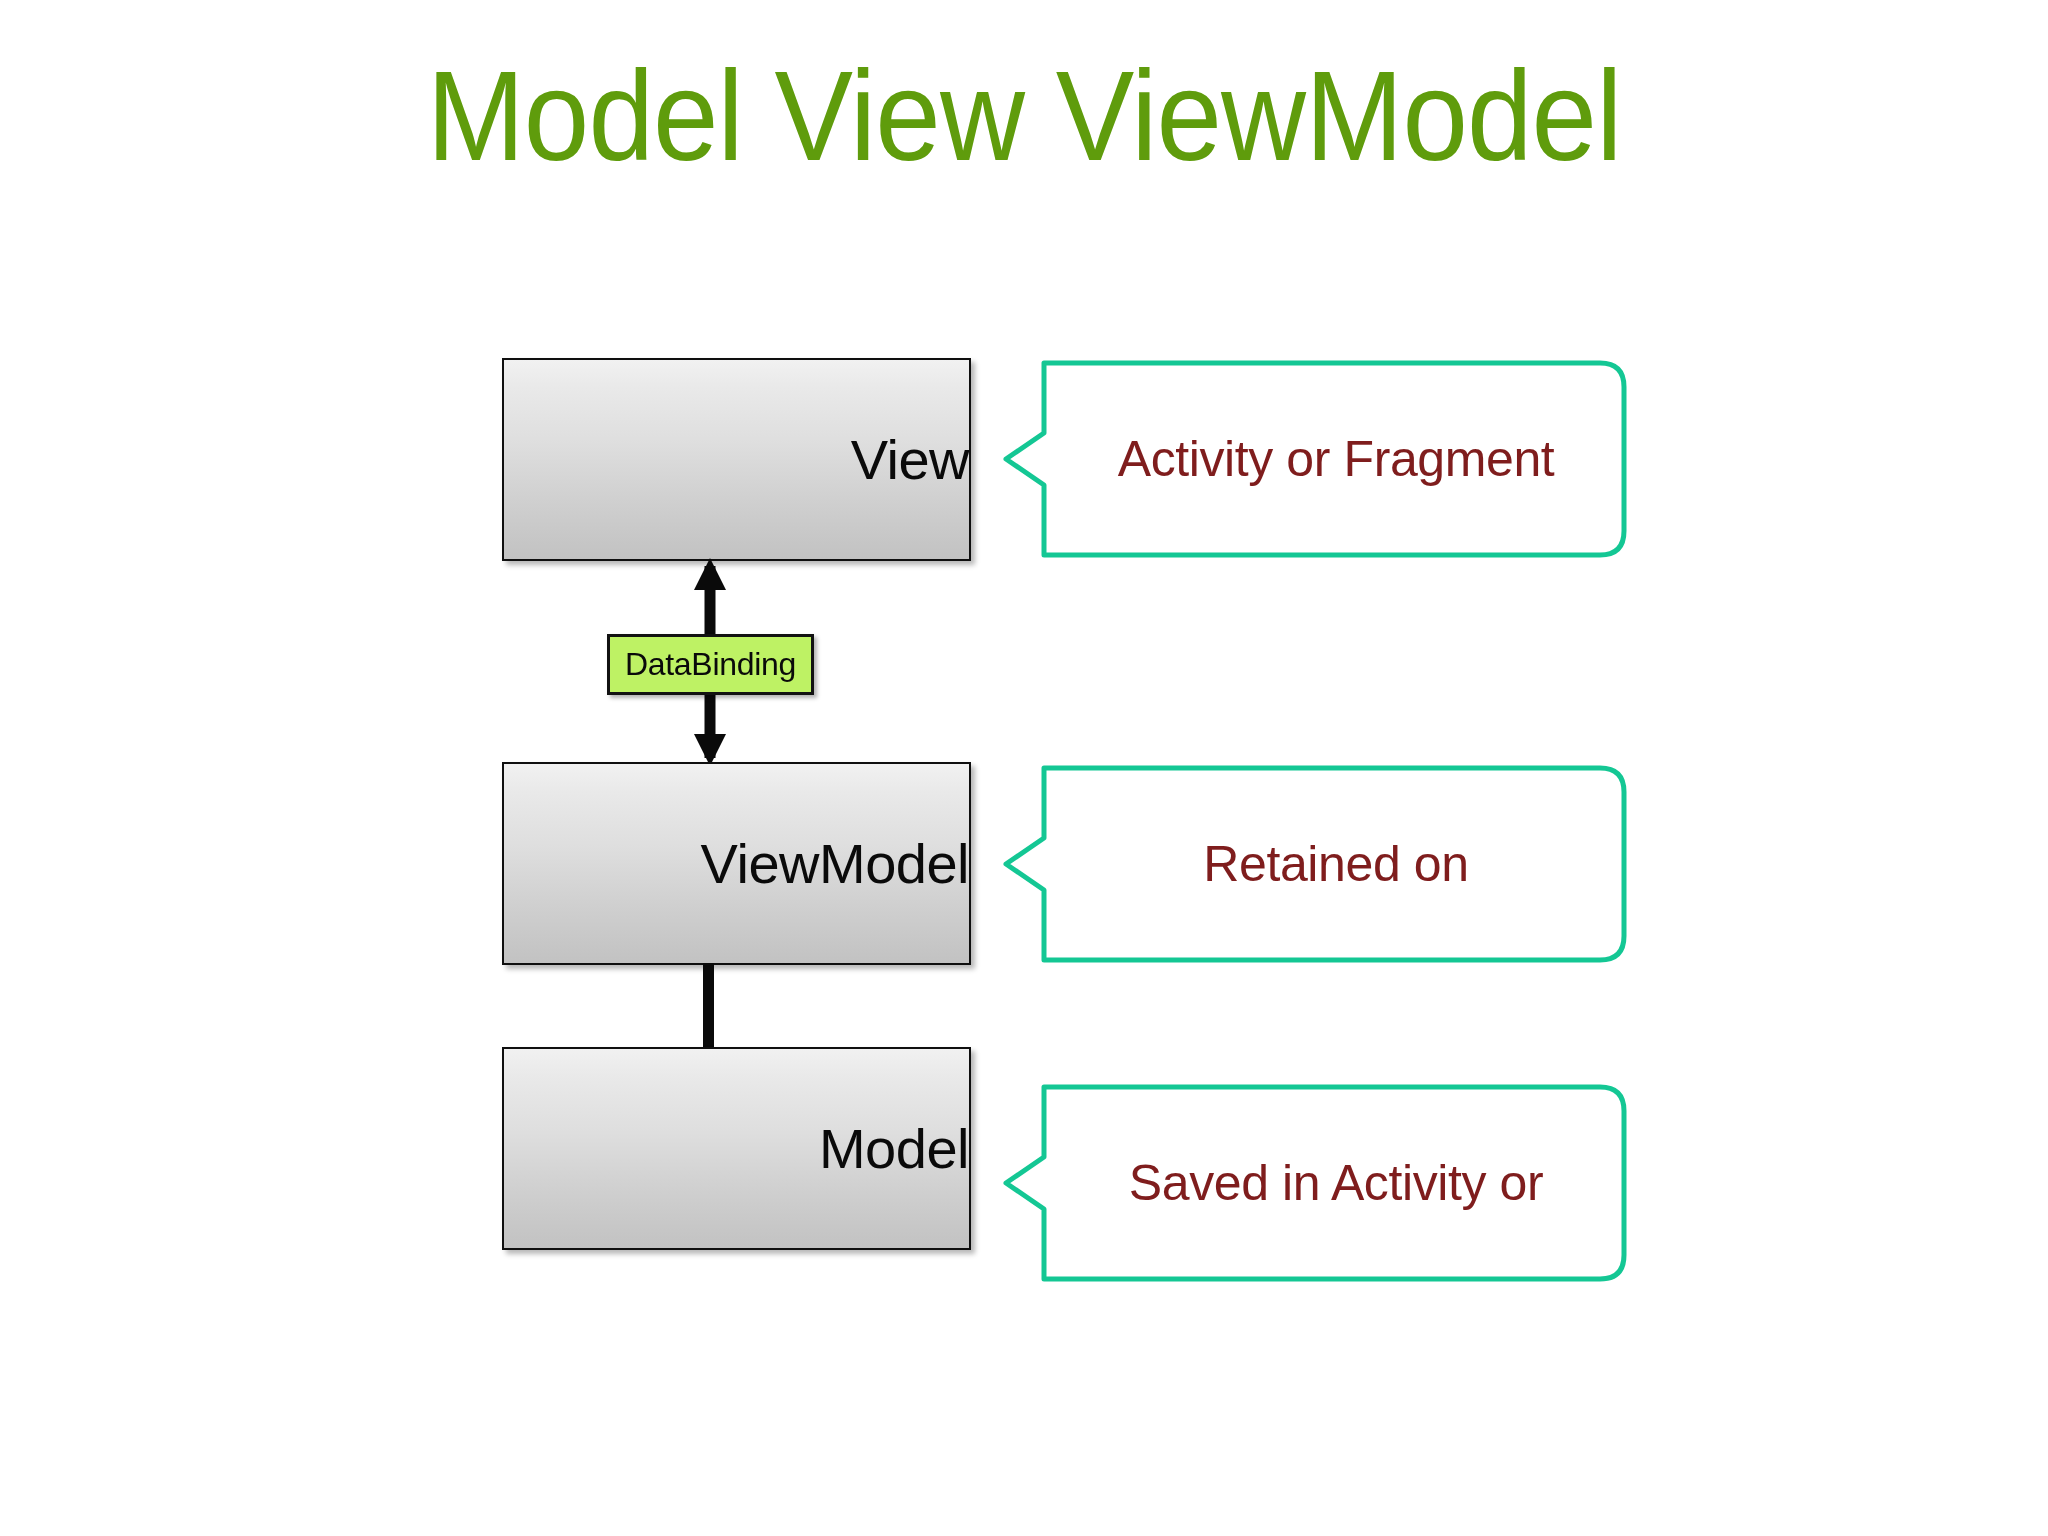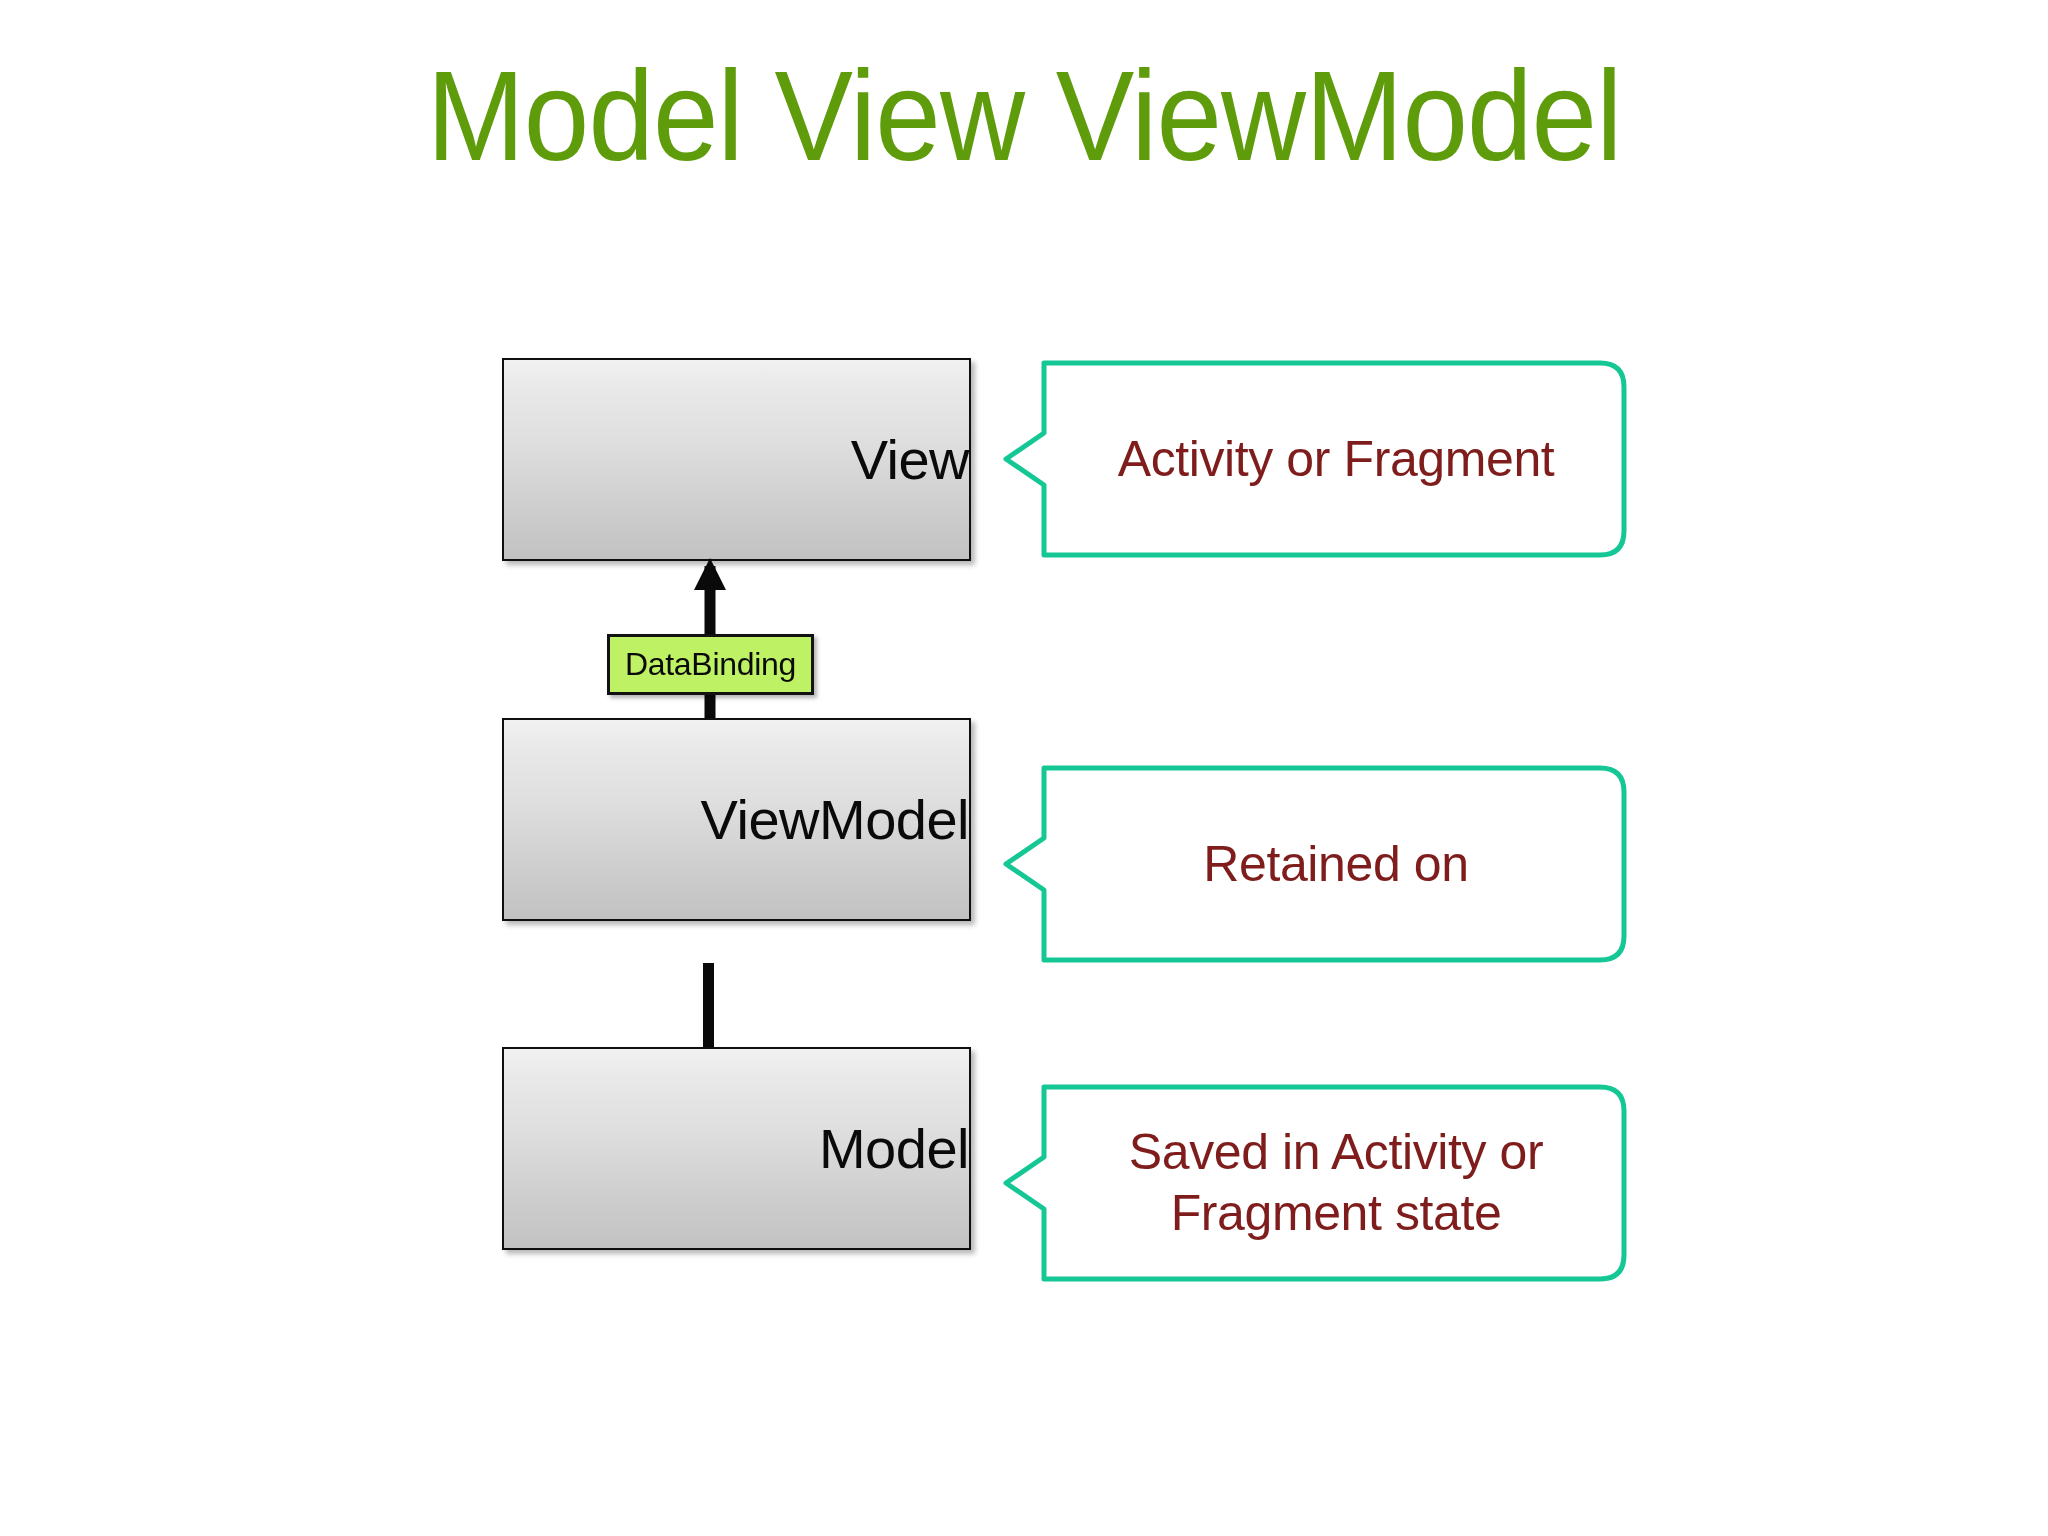--- a/index.html
+++ b/index.html
@@ -51,21 +51,21 @@
   }
   .node-label {
     font-family: "Liberation Sans", sans-serif;
     font-size: 56px;
     font-weight: 400;
     color: #0a0a0a;
     letter-spacing: -0.5px;
     white-space: nowrap;
   }
   #node-view      { top: 358px;  }
-  #node-viewmodel { top: 718px;  }
+  #node-viewmodel { top: 762px;  }
   #node-model     { top: 1047px; }
 
   
   #connector-databinding {
     position: absolute;
     left: 694px;
     top: 558px;
     width: 32px;
     height: 208px;
   }
@@ -224,15 +224,14 @@
              L 41 196
              Q 41 196 41 172
              L 41 126
              L 3 100
              L 41 74
              L 41 28
              Q 41 4 41 4 Z" fill="#ffffff" stroke="#14c794" stroke-width="5" stroke-linejoin="round" stroke-linecap="round"></path>
   </svg>
   <div class="callout-text">
     <span>Saved in Activity or</span>
-    <span>Fragment state</span>
   </div>
 </div>
 
 </body></html>

